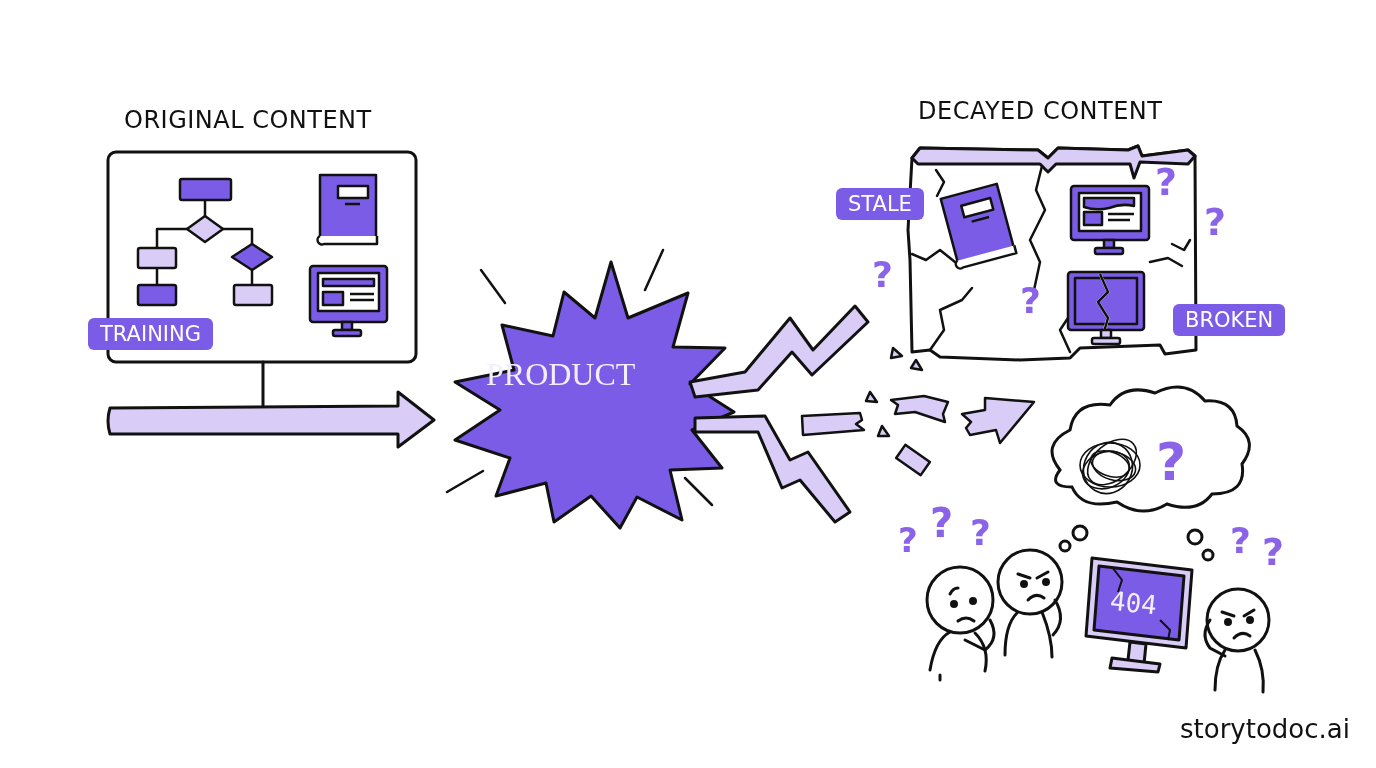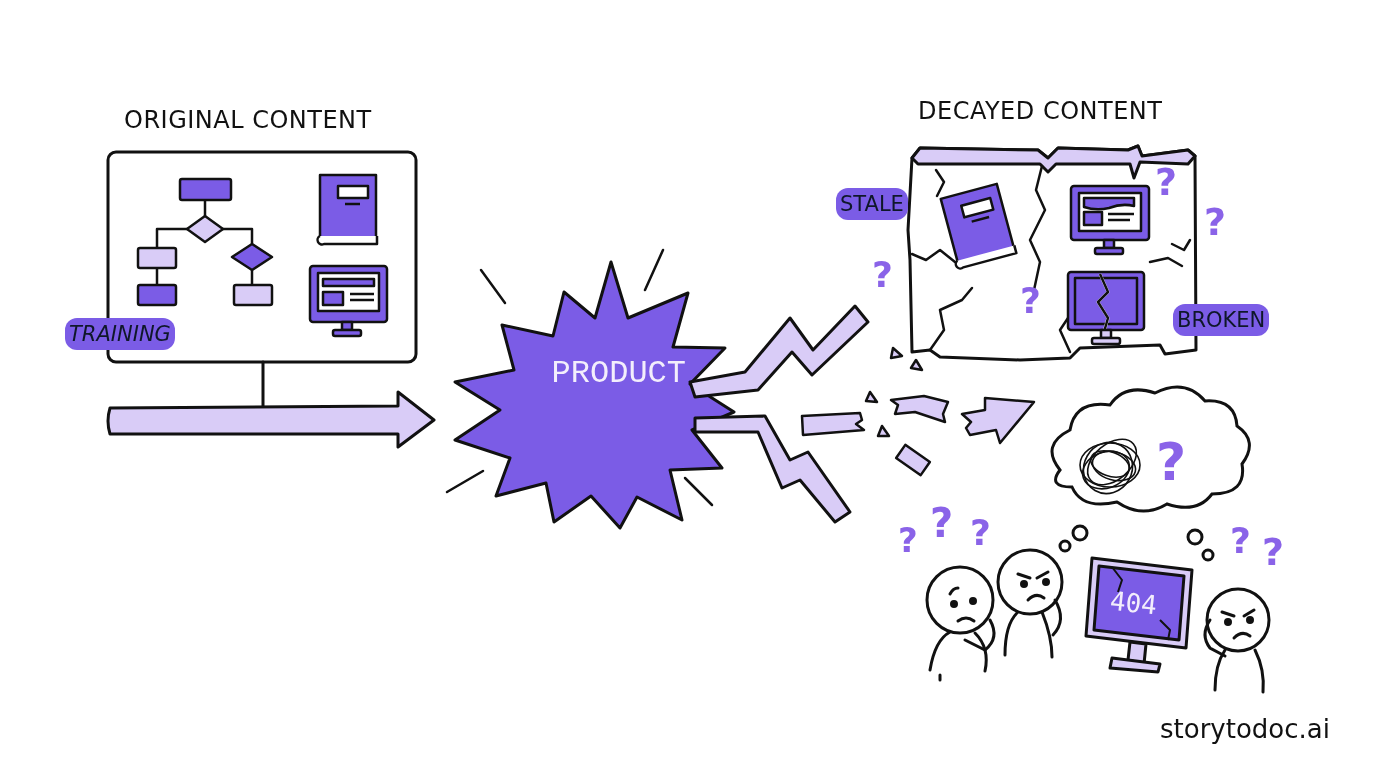--- a/index.html
+++ b/index.html
@@ -1,23 +1,23 @@
 <!DOCTYPE html>
 <html><head>
 <meta charset="utf-8">
 <style>
   html, body { margin: 0; padding: 0; background: #ffffff; }
   body { width: 1376px; height: 768px; overflow: hidden; position: relative; font-family: "DejaVu Sans", sans-serif; }
   svg { position: absolute; left: 0; top: 0; }
   .heading { position: absolute; font-family: "DejaVu Sans", sans-serif; font-size: 24px; color: #111; letter-spacing: 0.5px; white-space: nowrap; }
-  .tag { position: absolute; background: #7b5ce6; color: #0f172a; font-family: "DejaVu Sans", sans-serif; font-size: 21px; padding: 4px 4px; border-radius: 12px; white-space: nowrap; }
-  .burst-text { position: absolute; color: #f3eefc; font-family: Liberation Mono, monospace; font-size: 32px; text-align: right; line-height: 40px; width: 200px; }
+  .tag { position: absolute; background: #7b5ce6; color: #ffffff; font-family: "DejaVu Sans", sans-serif; font-size: 21px; padding: 4px 12px; border-radius: 6px; white-space: nowrap; }
+  .burst-text { position: absolute; color: #f3eefc; font-family: Liberation Serif, serif; font-size: 32px; text-align: left; line-height: 40px; width: 200px; }
   .q { position: absolute; color: #8a63e8; font-family: "DejaVu Sans", sans-serif; font-weight: bold; }
   .screen-text { position: absolute; color: #f3eefc; font-family: "DejaVu Sans Mono", monospace; font-size: 26px; }
-  .brand { position: absolute; font-family: "DejaVu Sans", sans-serif; font-size: 26px; color: #111; }
+  .brand { position: absolute; font-family: "DejaVu Sans", sans-serif; font-size: 26px; color: #111; margin-left: 20px; }
 </style>
 </head>
 <body>
 
 <svg width="1376" height="768" viewBox="0 0 1376 768">
 
   <g stroke="#111" stroke-width="3" fill="none" stroke-linejoin="round" stroke-linecap="round">
     <rect x="108" y="152" width="308" height="210" rx="8" fill="#fff"></rect>
     <line x1="263" y1="362" x2="263" y2="408"></line>
   </g>
@@ -180,21 +180,21 @@
     <circle cx="1228" cy="622" r="2.5" fill="#111"></circle>
     <circle cx="1250" cy="620" r="2.5" fill="#111"></circle>
     <path d="M1234,638 q8,-8 16,-2"></path>
     <path d="M1210,620 q-10,15 0,28 l15,8"></path>
     <path d="M1215,690 q0,-25 10,-40"></path>
     <path d="M1255,650 q10,20 8,42"></path>
   </g>
 </svg>
 
 <div class="heading" style="left:124px; top:106px;">ORIGINAL CONTENT</div>
-<div class="tag" style="left:65px; top:318px;font-style:italic;">TRAINING</div>
+<div class="tag" style="left:88px; top:318px;">TRAINING</div>
 
 <div class="burst-text" style="left:486px; top:354px;">
   <div>PRODUCT</div>
 </div>
 
 <div class="heading" style="left:918px; top:97px;">DECAYED CONTENT</div>
 <div class="tag" style="left:836px; top:188px;">STALE</div>
 <div class="tag" style="left:1173px; top:304px;">BROKEN</div>
 
 <div class="q" style="left:1155px; top:160px; font-size:38px;">?</div>

